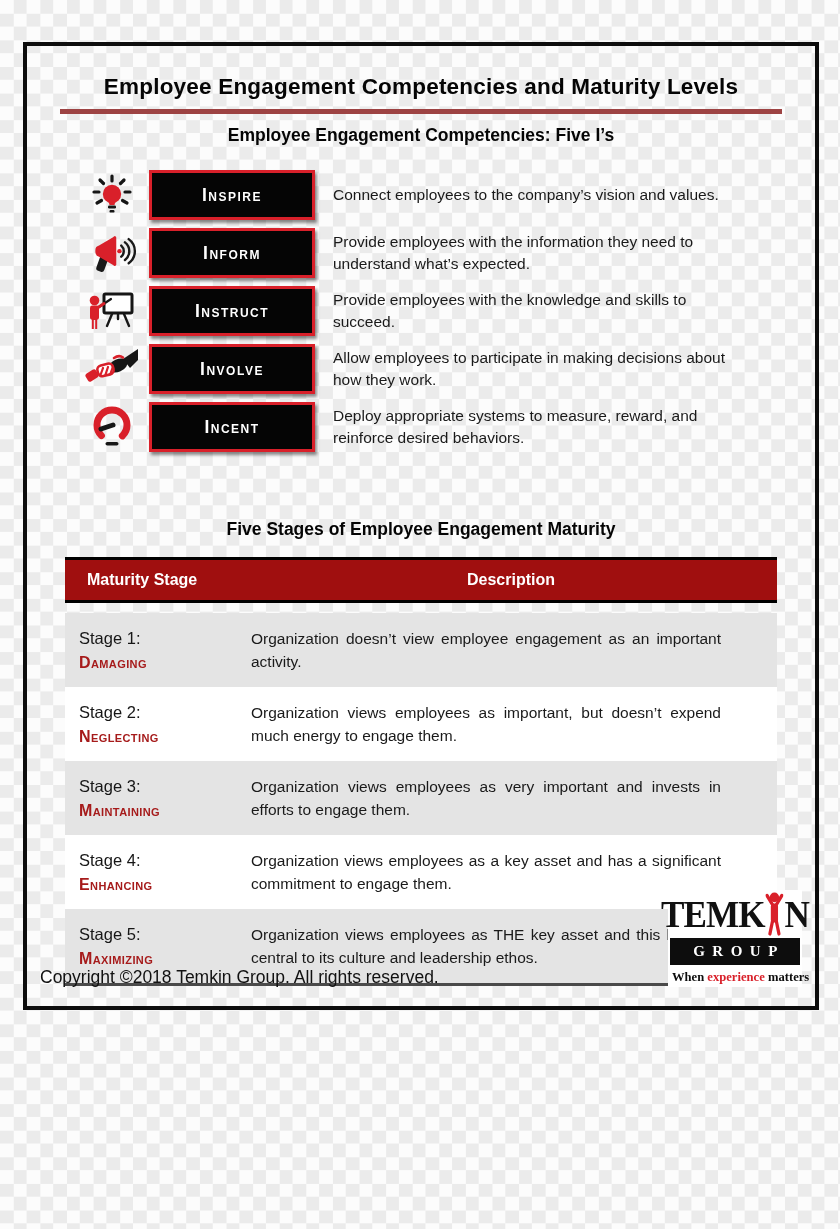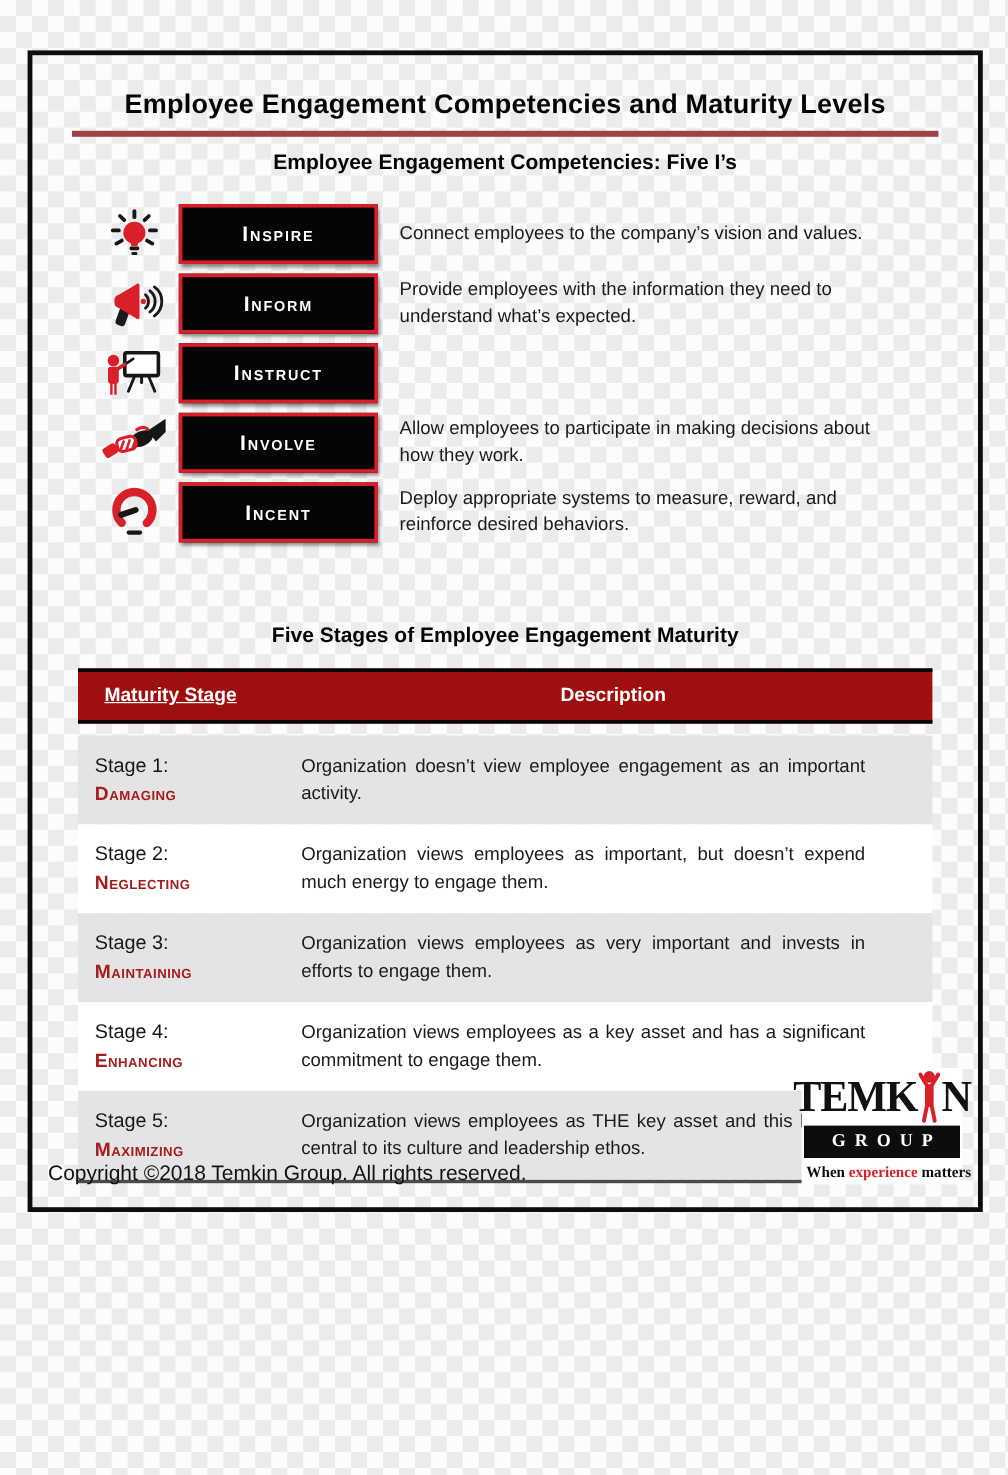--- a/index.html
+++ b/index.html
@@ -41,21 +41,21 @@
   }
   .stages-heading{
     margin:67px 0 0;text-align:center;font-size:17.5px;line-height:21px;
     font-weight:bold;color:#050505;
   }
   .mat-table{width:712px;margin:17px auto 0;border-bottom:3px solid #4a4a4a;}
   .mat-header{
     height:40px;background:#a00f0f;border-top:3px solid #000;border-bottom:3px solid #000;
     display:flex;align-items:center;color:#fff;font-weight:bold;font-size:16px;
   }
-  .hdr-stage{width:158px;padding-left:22px;flex:none;text-decoration:underline;}
+  .hdr-stage{width:158px;padding-left:22px;flex:none;}
   .hdr-desc{flex:1;text-align:center;}
   .mat-spacer{height:10px;}
   .mat-row{display:flex;align-items:center;height:74px;}
   .mat-row.gray{background:#e4e4e4;}
   .mat-row.white{background:#ffffff;}
   .stage-cell{width:166px;padding-left:14px;flex:none;display:flex;flex-direction:column;}
   .stage-line1{font-size:16.5px;color:#161616;line-height:20px;}
   .stage-line2{
     font-size:16px;font-weight:bold;color:#a61b1b;line-height:20px;margin-top:5px;
     font-variant:small-caps;letter-spacing:.4px;
@@ -153,20 +153,21 @@
           </g>
           <line x1="12" y1="19" x2="24" y2="11" stroke="#161616" stroke-width="2.2" stroke-linecap="round"></line>
           <circle cx="7.5" cy="12.5" r="4.8" fill="#d9202a"></circle>
           <path d="M3 20 Q3 17.6 5.4 17.6 L9.6 17.6 Q12 17.6 12 20 L12 29.5 Q12 31.5 10.2 31.7 L10.2 41 L8.2 41 L8.2 32 L6.8 32 L6.8 41 L4.8 41 L4.8 31.7 Q3 31.5 3 29.5 Z" fill="#d9202a"></path>
           <line x1="11" y1="19.5" x2="17" y2="15.5" stroke="#d9202a" stroke-width="3" stroke-linecap="round"></line>
         </svg>
       </div>
       <div class="comp-badge">
         <span>Instruct</span>
       </div>
+      <div class="comp-desc">Provide employees with the knowledge and skills to succeed.</div>
     </div>
 
     <div class="comp-row">
       <div class="icon-cell">
         <svg width="54" height="42" viewBox="0 0 54 42">
           <path d="M53 1 L38 11 L45 20 L53 12 Z" fill="#161616"></path>
           <ellipse cx="33" cy="17.5" rx="10" ry="6.2" transform="rotate(-24 33 17.5)" fill="#161616"></ellipse>
           <rect x="1" y="23" width="12" height="9" rx="2.5" transform="rotate(-32 7 27.5)" fill="#d9202a"></rect>
           <rect x="12.5" y="16.5" width="16" height="11" rx="4.5" transform="rotate(-14 20 22)" fill="#ffffff" stroke="#d9202a" stroke-width="2.6"></rect>
           <g stroke="#d9202a" stroke-width="2.2" stroke-linecap="round">

